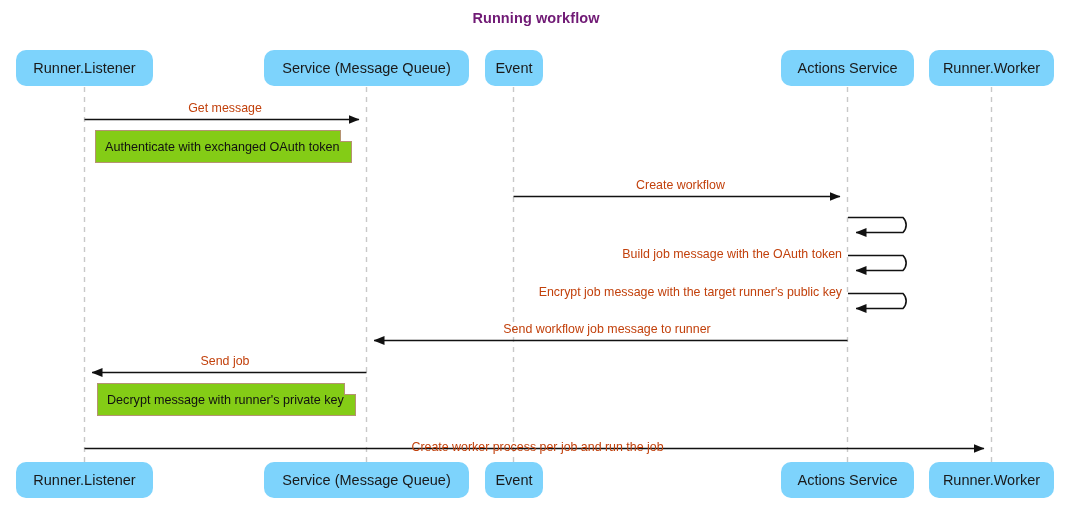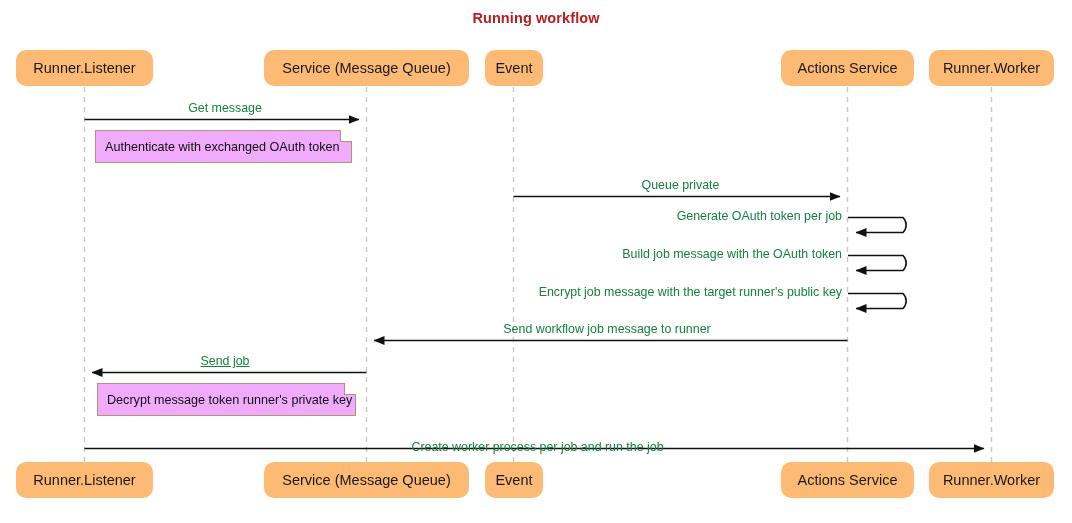--- a/index.html
+++ b/index.html
@@ -12,40 +12,40 @@
   }
   #stage{position:absolute;left:0;top:0;width:1072px;height:523px;}
   #svg{position:absolute;left:0;top:0;}
 
   .diagram-title{
     position:absolute;
     left:0;top:10px;width:1072px;
     text-align:center;
     font-size:14.5px;
     font-weight:bold;
-    color:#b91c1c;
+    color:#701a75;
     letter-spacing:0.1px;
   }
 
   .participant{
     position:absolute;
-    background:#fdba74;
+    background:#7dd3fc;
     border-radius:10px;
     display:flex;
     align-items:center;
     justify-content:center;
     font-size:14.5px;
     color:#1a1a1a;
     box-sizing:border-box;
     white-space:nowrap;
   }
 
   .note{
     position:absolute;
-    background:#f0abfc;
+    background:#84cc16;
     border:1px solid #b59372;
     box-sizing:border-box;
     font-size:12.6px;
     color:#111111;
     display:flex;
     align-items:center;
     padding-left:9px;
     white-space:nowrap;
   }
   .note-fold{
@@ -54,21 +54,21 @@
     width:12px;height:12px;
     background:#ffffff;
     border-left:1px solid #b59372;
     border-bottom:1px solid #b59372;
     box-sizing:border-box;
   }
 
   .msg-label{
     position:absolute;
     font-size:12.4px;
-    color:#15803d;
+    color:#c2410c;
     white-space:nowrap;
   }
   .msg-label.center{text-align:center;}
   .msg-label.right{text-align:right;}
 </style>
 </head>
 <body>
 
 <div id="stage">
 
@@ -136,37 +136,36 @@
   </div>
   <div class="participant" style="left:781px;top:462px;width:133px;height:36px;">
     <span>Actions Service</span>
   </div>
   <div class="participant" style="left:929px;top:462px;width:125px;height:36px;">
     <span>Runner.Worker</span>
   </div>
 
   <div class="msg-label center" style="left:84px;top:101px;width:282px;">Get message</div>
 
-  <div class="msg-label center" style="left:513px;top:178px;width:335px;">Queue private</div>
+  <div class="msg-label center" style="left:513px;top:178px;width:335px;">Create workflow</div>
 
-  <div class="msg-label right" style="left:448px;top:209px;width:394px;">Generate OAuth token per job</div>
 
   <div class="msg-label right" style="left:448px;top:247px;width:394px;">Build job message with the OAuth token</div>
 
   <div class="msg-label right" style="left:448px;top:285px;width:394px;">Encrypt job message with the target runner's public key</div>
 
   <div class="msg-label center" style="left:366px;top:322px;width:482px;">Send workflow job message to runner</div>
 
-  <div class="msg-label center" style="left:84px;top:354px;width:282px;text-decoration:underline;">Send job</div>
+  <div class="msg-label center" style="left:84px;top:354px;width:282px;">Send job</div>
 
   <div class="msg-label center" style="left:84px;top:430px;width:907px;margin-top:10px;">Create worker process per job and run the job</div>
 
   <div class="note" style="left:95px;top:130px;width:257px;height:33px;">
     <span>Authenticate with exchanged OAuth token</span>
     <span class="note-fold"></span>
   </div>
 
   <div class="note" style="left:97px;top:383px;width:259px;height:33px;">
-    <span>Decrypt message token runner's private key</span>
+    <span>Decrypt message with runner's private key</span>
     <span class="note-fold"></span>
   </div>
 
 </div>
 
 </body></html>

